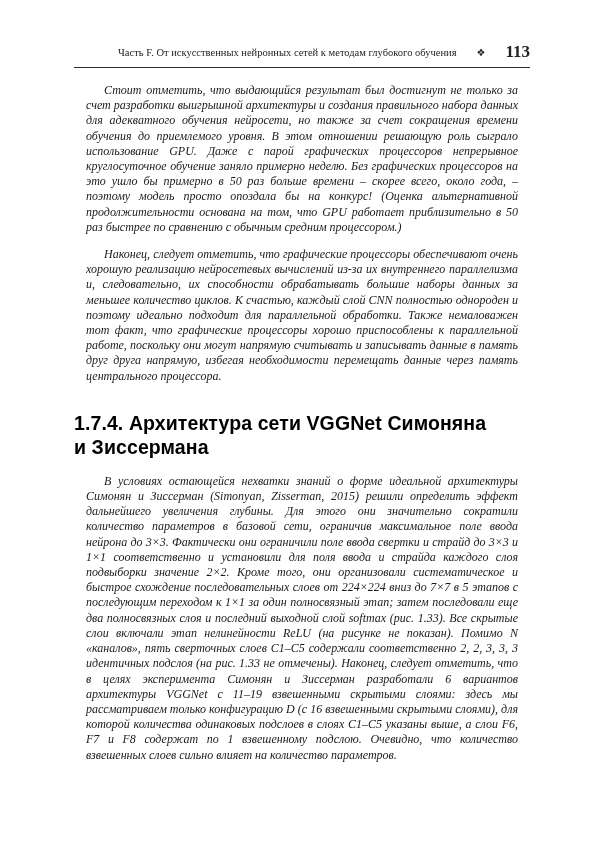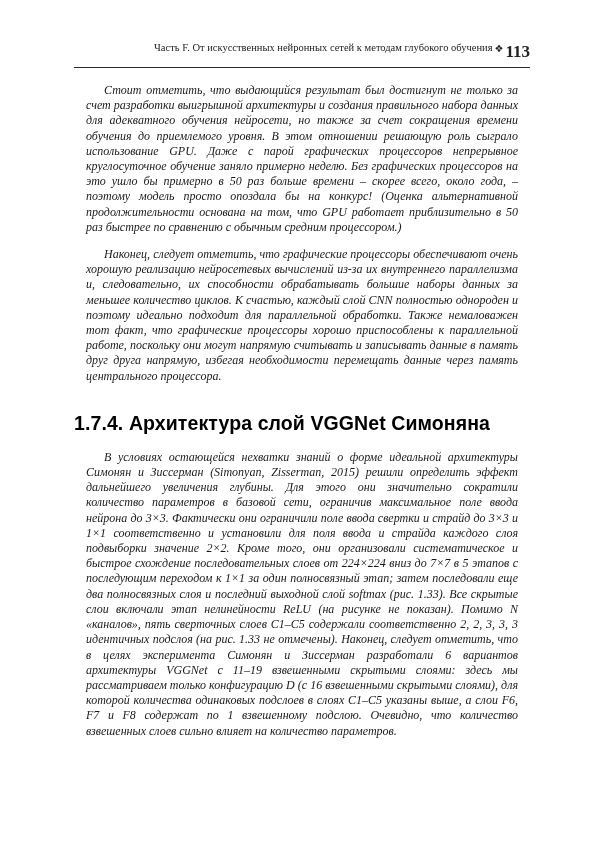--- a/index.html
+++ b/index.html
@@ -15,22 +15,22 @@
     background: #ffffff;
     box-sizing: border-box;
     padding: 42px 70px 30px 74px;
     font-family: "Liberation Serif", serif;
     color: #1a1a1a;
     overflow: hidden;
   }
   .running-header {
     display: flex;
     justify-content: flex-end;
-    align-items: flex-start;
-    gap: 2px;
+    align-items: center;
+    gap: 20px;
     font-family: "Liberation Serif", serif;
     font-size: 10.5px;
     color: #222;
     white-space: nowrap;
   }
   .running-header .sep {
     font-size: 10px;
     position: relative;
     top: 0.5px;
   }
@@ -74,18 +74,19 @@
     <span class="sep">❖</span>
     <span class="pagenum">113</span>
   </div>
   <hr class="header-rule">
 
   <p class="body-para first">Стоит отметить, что выдающийся результат был достигнут не только за счет разработки выигрышной архитектуры и создания правильного набора данных для адекватного обучения нейросети, но также за счет сокращения времени обучения до приемлемого уровня. В этом отношении решающую роль сыграло использование GPU. Даже с парой графических процессоров непрерывное круглосуточное обучение заняло примерно неделю. Без графических процессоров на это ушло бы примерно в 50 раз больше времени – скорее всего, около года, – поэтому модель просто опоздала бы на конкурс! (Оценка альтернативной продолжительности основана на том, что GPU работает приблизительно в 50 раз быстрее по сравнению с обычным средним процессором.)</p>
 
   <p class="body-para">Наконец, следует отметить, что графические процессоры обеспечивают очень хорошую реализацию нейросетевых вычислений из-за их внутреннего параллелизма и, следовательно, их способности обрабатывать большие наборы данных за меньшее количество циклов. К счастью, каждый слой CNN полностью однороден и поэтому идеально подходит для параллельной обработки. Также немаловажен тот факт, что графические процессоры хорошо приспособлены к параллельной работе, поскольку они могут напрямую считывать и записывать данные в память друг друга напрямую, избегая необходимости перемещать данные через память центрального процессора.</p>
 
   <h2 class="section-heading">
-    <span>1.7.4. Архитектура слой VGGNet Симоняна</span><br>
+    <span>1.7.4. Архитектура сети VGGNet Симоняна</span><br>
+    <span>и Зиссермана</span>
   </h2>
 
   <p class="body-para">В условиях остающейся нехватки знаний о форме идеальной архитектуры Симонян и Зиссерман (Simonyan, Zisserman, 2015) решили определить эффект дальнейшего увеличения глубины. Для этого они значительно сократили количество параметров в базовой сети, ограничив максимальное поле ввода нейрона до 3×3. Фактически они ограничили поле ввода свертки и страйд до 3×3 и 1×1 соответственно и установили для поля ввода и страйда каждого слоя подвыборки значение 2×2. Кроме того, они организовали систематическое и быстрое схождение последовательных слоев от 224×224 вниз до 7×7 в 5 этапов с последующим переходом к 1×1 за один полносвязный этап; затем последовали еще два полносвязных слоя и последний выходной слой softmax (рис. 1.33). Все скрытые слои включали этап нелинейности ReLU (на рисунке не показан). Помимо N «каналов», пять сверточных слоев C1–C5 содержали соответственно 2, 2, 3, 3, 3 идентичных подслоя (на рис. 1.33 не отмечены). Наконец, следует отметить, что в целях эксперимента Симонян и Зиссерман разработали 6 вариантов архитектуры VGGNet с 11–19 взвешенными скрытыми слоями: здесь мы рассматриваем только конфигурацию D (с 16 взвешенными скрытыми слоями), для которой количества одинаковых подслоев в слоях C1–C5 указаны выше, а слои F6, F7 и F8 содержат по 1 взвешенному подслою. Очевидно, что количество взвешенных слоев сильно влияет на количество параметров.</p>
 
 </div>
 
 </body></html>

